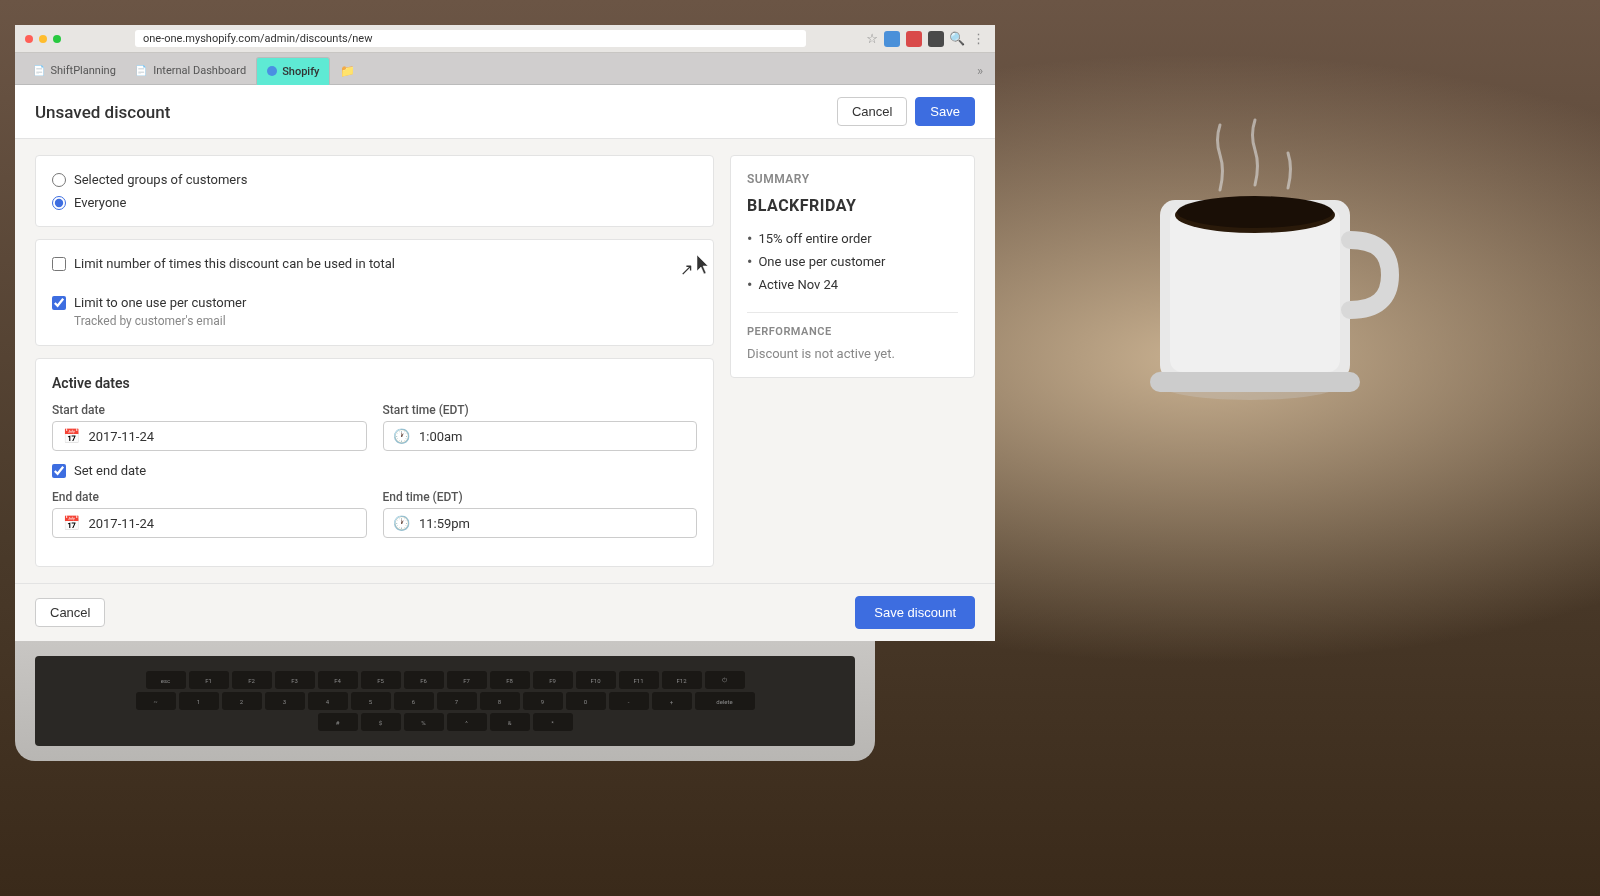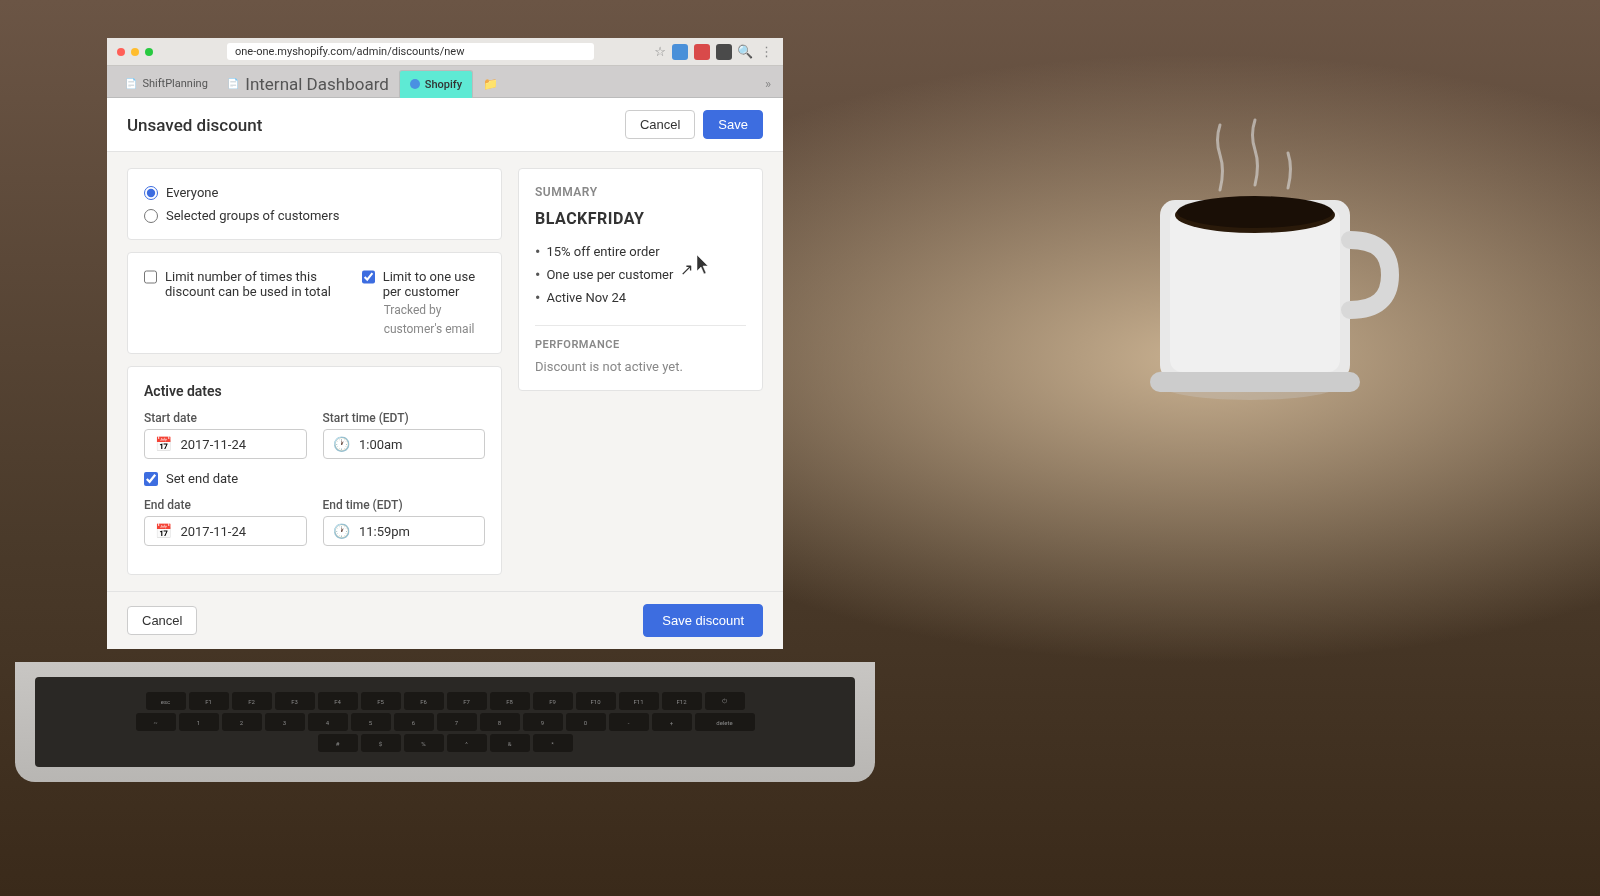--- a/index.html
+++ b/index.html
@@ -11,22 +11,22 @@
       font-family: -apple-system, BlinkMacSystemFont, 'Segoe UI', Roboto, sans-serif;
       background: #5a4a3a;
       position: relative;
     }
 
     
     .browser-chrome {
       background: #d8d6d3;
       border-radius: 8px 8px 0 0;
       padding: 0;
-      width: 676px;
-      margin: 13px auto;
+      width: 980px;
+      margin: 0 auto;
     }
 
     .browser-address-bar {
       background: #e8e6e3;
       height: 28px;
       display: flex;
       align-items: center;
       padding: 0 10px;
       font-size: 11px;
       color: #555;
@@ -186,22 +186,22 @@
     .radio-input {
       width: 14px;
       height: 14px;
       accent-color: #3d6de0;
       cursor: pointer;
     }
 
     
     .checkbox-group {
       display: flex;
-      flex-direction: row;
-      gap: 0;
+      flex-direction: column;
+      gap: 24px;
     }
 
     .checkbox-item {
       display: flex;
       align-items: flex-start;
       gap: 8px;
       font-size: 13px;
       color: #333;
     }
 
@@ -483,21 +483,21 @@
 
     <div class="tabs-bar">
 
       <div class="tab-item">
         <span class="tab-icon-doc">📄</span>
         <span style="font-size:11px;color:#555;">ShiftPlanning</span>
       </div>
 
       <div class="tab-item">
         <span class="tab-icon-doc">📄</span>
-        <span style="font-size:17px;color:#555;">Internal Dashboard</span>
+        <span style="font-size:11px;color:#555;">Internal Dashboard</span>
       </div>
 
       <div class="tab-item active">
         <span class="tab-dot blue" style="width:10px;height:10px;border-radius:50%;background:#4a90e2;display:inline-block;"></span>
         <span style="font-size:11px;color:#333;font-weight:500;">Shopify</span>
       </div>
 
       <div class="tab-item">
         <span style="font-size:12px;">📁</span>
       </div>
@@ -515,26 +515,26 @@
         </div>
       </div>
 
       <div class="main-content">
 
         <div class="left-panel">
 
           <div class="card">
             <div class="radio-group">
               <label class="radio-item">
+                <input type="radio" class="radio-input" name="eligibility" style="">
+                <span>Selected groups of customers</span>
+              </label>
+              <label class="radio-item">
                 <input type="radio" class="radio-input" name="eligibility" checked="" style="">
                 <span>Everyone</span>
-              </label>
-              <label class="radio-item">
-                <input type="radio" class="radio-input" name="eligibility" style="">
-                <span>Selected groups of customers</span>
               </label>
             </div>
           </div>
 
           <div class="card">
             <div class="checkbox-group">
               <label class="checkbox-item">
                 <input type="checkbox" class="checkbox-input" style="">
                 <span>Limit number of times this discount can be used in total</span>
               </label>

